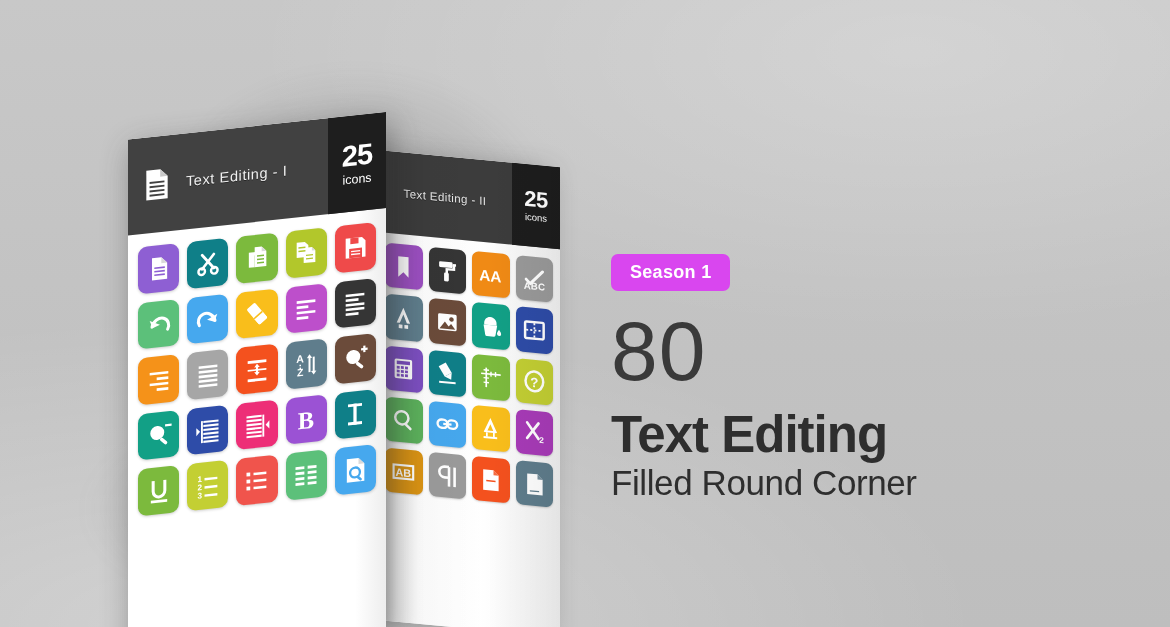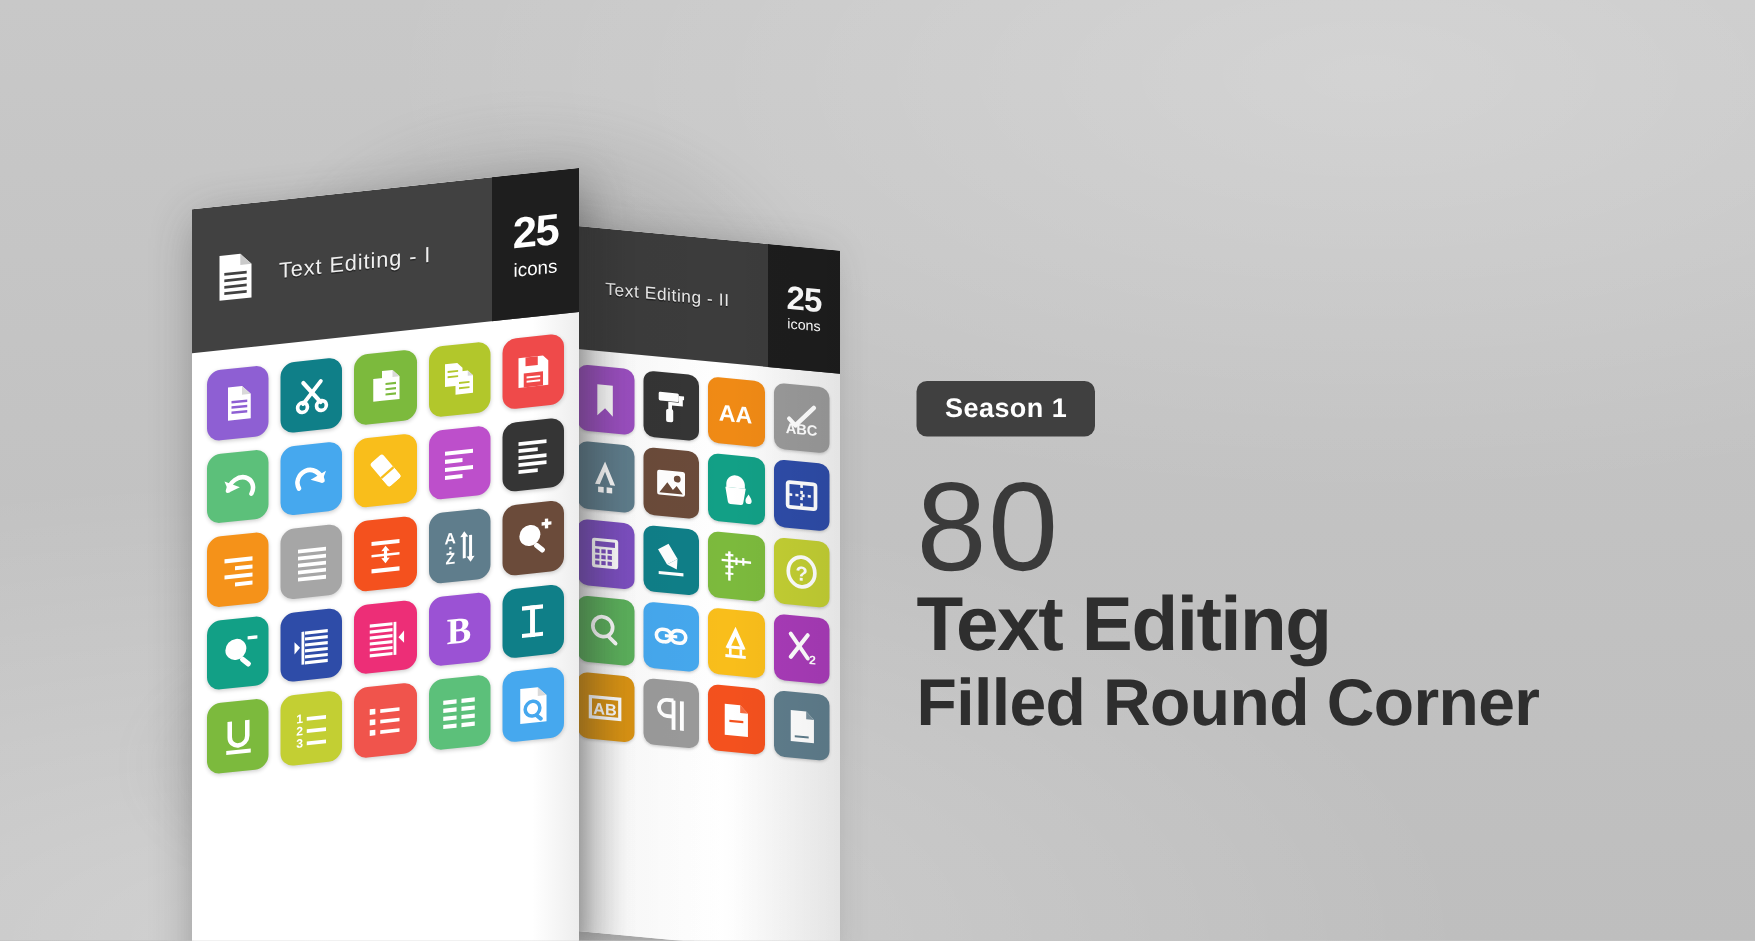--- a/index.html
+++ b/index.html
@@ -77,22 +77,22 @@
     display:flex;align-items:center;justify-content:center;
     box-shadow:0 1px 3px rgba(0,0,0,.20);}
   #front-box .ic svg{width:68%;height:68%;display:block;}
 
   
   #copy{position:absolute;left:611px;top:254px;width:520px;}
   #season-badge{display:inline-block;padding:9px 19px 10px 19px;border-radius:7px;
     color:#fff;font-size:18px;font-weight:bold;letter-spacing:.3px;line-height:1;}
   #num50{margin-top:26px;font-size:84px;line-height:.82;color:#3a3a3a;
     font-weight:300;letter-spacing:1px;}
-  #t-main{margin-top:4px;font-size:51px;line-height:1.02;color:#2e2e2e;font-weight:bold;letter-spacing:-1px;}
-  #t-sub{margin-top:4px;font-size:44px;line-height:1.04;color:#2e2e2e;font-weight:bold;letter-spacing:-.4px;}
+  #t-main{margin-top:23px;font-size:51px;line-height:1.02;color:#2e2e2e;font-weight:bold;letter-spacing:-1px;}
+  #t-sub{margin-top:4px;font-size:35px;line-height:1.04;color:#2e2e2e;font-weight:normal;letter-spacing:-.4px;}
   #t-sub2{margin-top:7px;font-size:24px;line-height:1;color:#3b3b3b;font-weight:400;}
 </style>
 </head>
 <body>
 
 <div id="stage">
   <div class="bg"></div>
   <div class="bg-shadow"></div>
   <div class="bg-shadow2"></div>
 
@@ -559,18 +559,18 @@
               <path d="M15 2l5 5h-5z" fill="#d9d9d9"></path>
               <circle cx="12" cy="14" r="4.2" fill="none" stroke="currentColor" stroke-width="2"></circle>
               <rect x="14.6" y="16.8" width="5" height="2.2" rx="1" fill="currentColor" transform="rotate(42 14.6 16.8)"></rect>
             </svg>
           </div>
         </div>
     </div>
   </div>
 
   <div id="copy">
-    <div id="season-badge" style="background: #404040;">Season 1</div>
+    <div id="season-badge" style="background: #d946ef;">Season 1</div>
     <div id="num50">80</div>
     <div id="t-main">Text Editing</div>
     <div id="t-sub">Filled Round Corner</div>
   </div>
 </div>
 
 </body></html>

